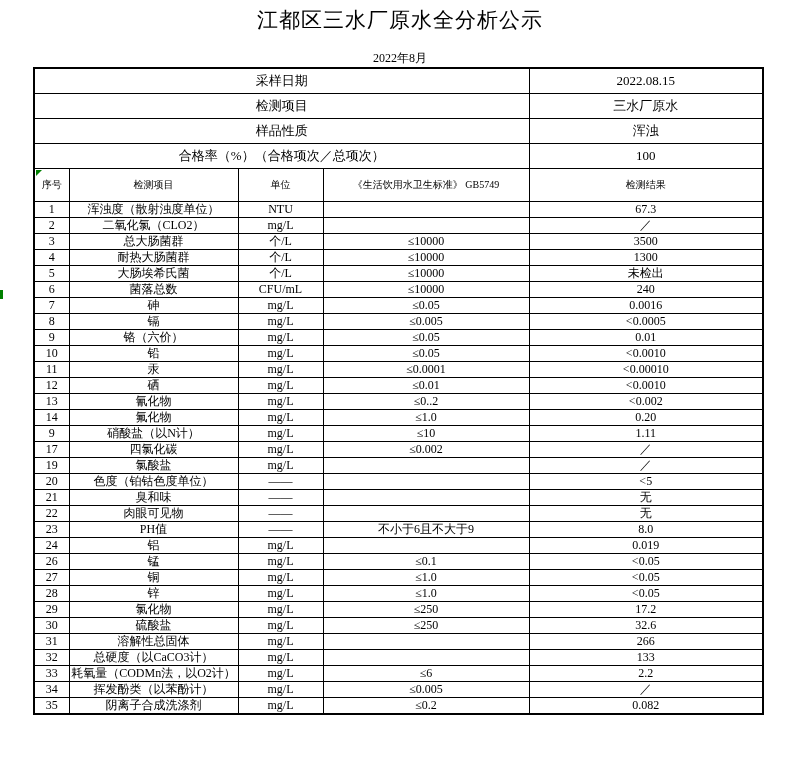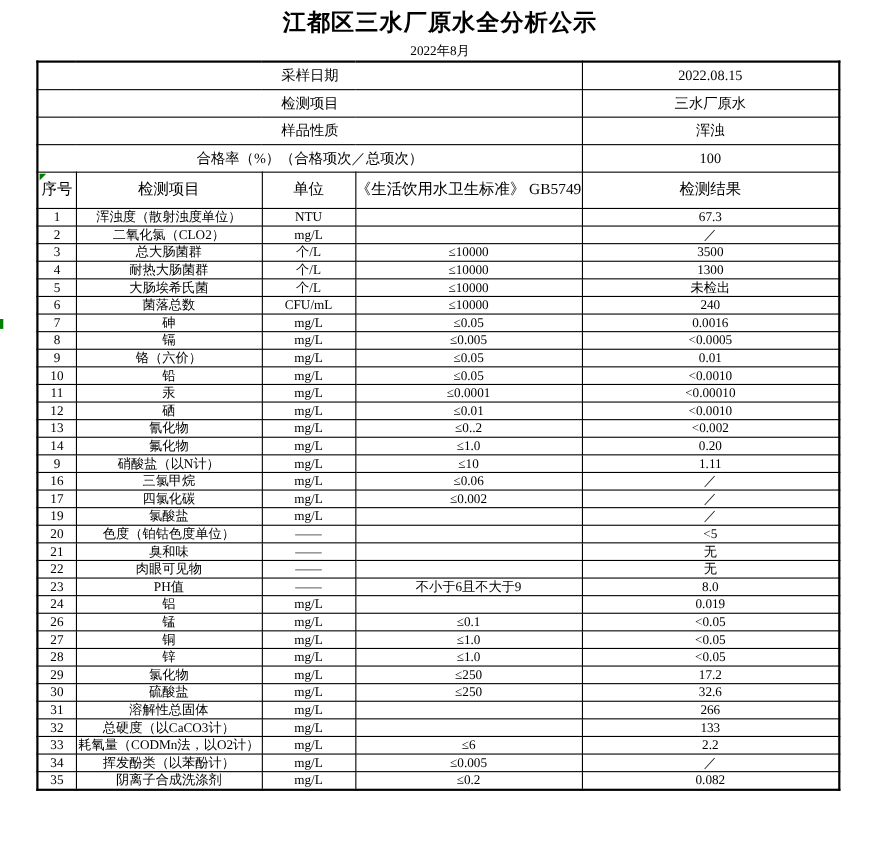--- a/index.html
+++ b/index.html
@@ -2,44 +2,44 @@
 <html><head>
 <meta charset="utf-8">
 <style>
   html,body { margin:0; padding:0; background:#ffffff; }
   body {
     width:800px; height:778px; position:relative;
     font-family:"Liberation Serif","DejaVu Serif",serif;
     color:#000;
   }
   .title {
-    text-align:center; font-size:21px; font-weight:bold;
+    text-align:center; font-size:21px; font-weight:normal;
     padding-top:6px; letter-spacing:1px;
   }
   .subtitle {
-    text-align:center; font-size:12px; margin-top:4px; margin-bottom:0px;
+    text-align:center; font-size:12px; margin-top:16px; margin-bottom:0px;
   }
   table.sheet {
     border-collapse:collapse; table-layout:fixed;
     width:729px; margin-left:33px;
     border:2px solid #000;
   }
   table.sheet td, table.sheet th {
     border:1px solid #000;
     font-weight:normal;
     text-align:center;
     vertical-align:middle;
     padding:0;
     overflow:hidden;
     white-space:nowrap;
     font-size:12px;
     line-height:1.15;
   }
   tr.summary-row td { height:24px; font-size:13px;margin-left:40px; }
-  tr.header-row th { height:32px; font-size:14px; }
+  tr.header-row th { height:32px; font-size:10px; }
   tbody.data td { height:15px; }
   td.col-item { text-align:left; padding-left:3px; }
   th.col-seq { position:relative; }
   
   th.col-seq .tri {
     position:absolute; left:1px; top:1px; width:0; height:0;
     border-top:6px solid #008000; border-right:6px solid transparent;
   }
   
   .edge-artifact {
@@ -186,27 +186,20 @@
         <td class="col-result">0.20</td>
       </tr>
       <tr>
         <td class="col-seq-val">9</td>
         <td class="col-item">硝酸盐（以N计）</td>
         <td class="col-unit">mg/L</td>
         <td class="col-standard">≤10</td>
         <td class="col-result">1.11</td>
       </tr>
       <tr>
-        <td class="col-seq-val">16</td>
-        <td class="col-item">三氯甲烷</td>
-        <td class="col-unit">mg/L</td>
-        <td class="col-standard">≤0.06</td>
-        <td class="col-result">／</td>
-      </tr>
-      <tr>
         <td class="col-seq-val">17</td>
         <td class="col-item">四氯化碳</td>
         <td class="col-unit">mg/L</td>
         <td class="col-standard">≤0.002</td>
         <td class="col-result">／</td>
       </tr>
       <tr>
         <td class="col-seq-val">19</td>
         <td class="col-item">氯酸盐</td>
         <td class="col-unit">mg/L</td>

